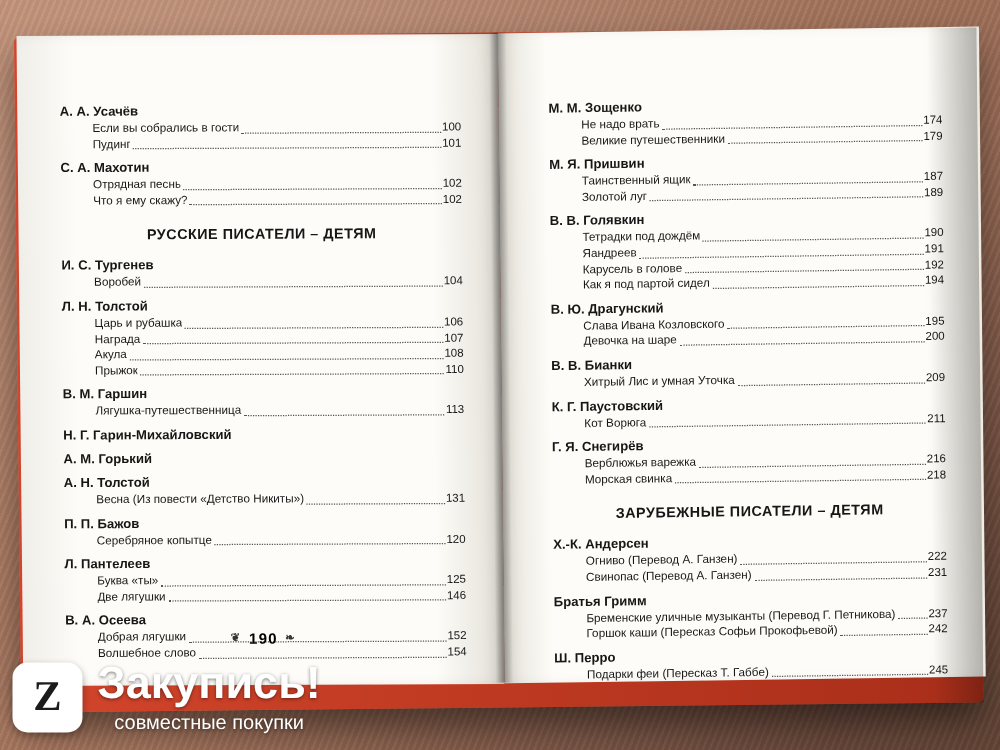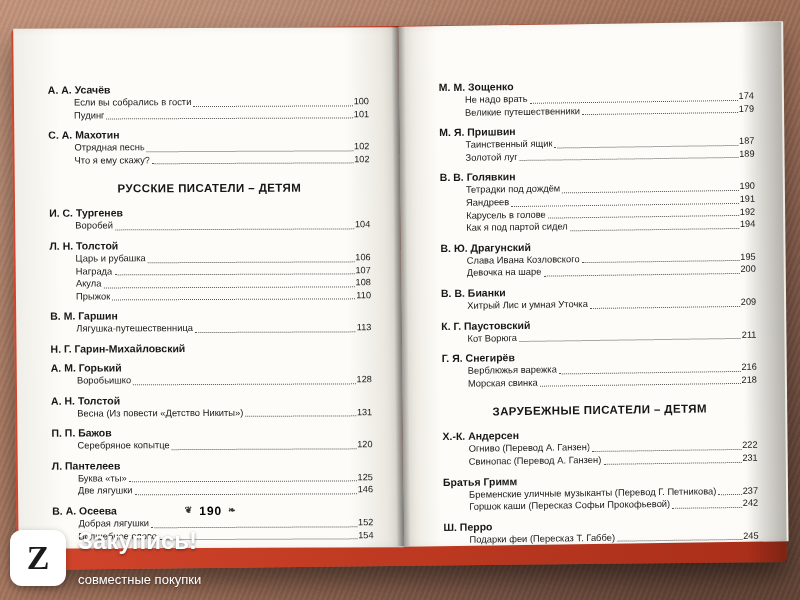--- a/index.html
+++ b/index.html
@@ -125,26 +125,27 @@
     background:#ffffff;
     display:flex;align-items:center;justify-content:center;
     box-shadow:0 2px 6px rgba(0,0,0,0.3);
   }
   #wm-logo span{
     font-family:"Liberation Serif", serif;
     font-size:34px;font-weight:bold;color:#1b1b1b;
     line-height:1;
   }
   #wm-text .wm-title{
-    font-size:24px;font-weight:bold;line-height:1.05;
+    font-size:36px;font-weight:bold;line-height:1.05;
     text-shadow:0 1px 3px rgba(0,0,0,0.5);
   }
   #wm-text .wm-sub{
-    font-size:13px;line-height:1.2;margin-top:19px;
+    font-size:16px;line-height:1.2;margin-top:4px;
     text-shadow:0 1px 3px rgba(0,0,0,0.5);
+    text-align:center;
   }
 </style>
 </head>
 <body>
 
 <div id="backdrop"></div>
 
 <div id="book">
   <div class="cover"></div>
 
@@ -202,25 +203,20 @@
             <span class="pg">110</span>
           </div>
           <div class="author">В. М. Гаршин</div>
           <div class="entry">
             <span class="title">Лягушка-путешественница</span>
             <span class="dots"></span>
             <span class="pg">113</span>
           </div>
           <div class="author">Н. Г. Гарин-Михайловский</div>
           <div class="author">А. М. Горький</div>
-          <div class="entry">
-            <span class="title">Воробьишко</span>
-            <span class="dots"></span>
-            <span class="pg">128</span>
-          </div>
           <div class="author">А. Н. Толстой</div>
           <div class="entry">
             <span class="title">Весна (Из повести «Детство Никиты»)</span>
             <span class="dots"></span>
             <span class="pg">131</span>
           </div>
           <div class="author">П. П. Бажов</div>
           <div class="entry">
             <span class="title">Серебряное копытце</span>
             <span class="dots"></span>

